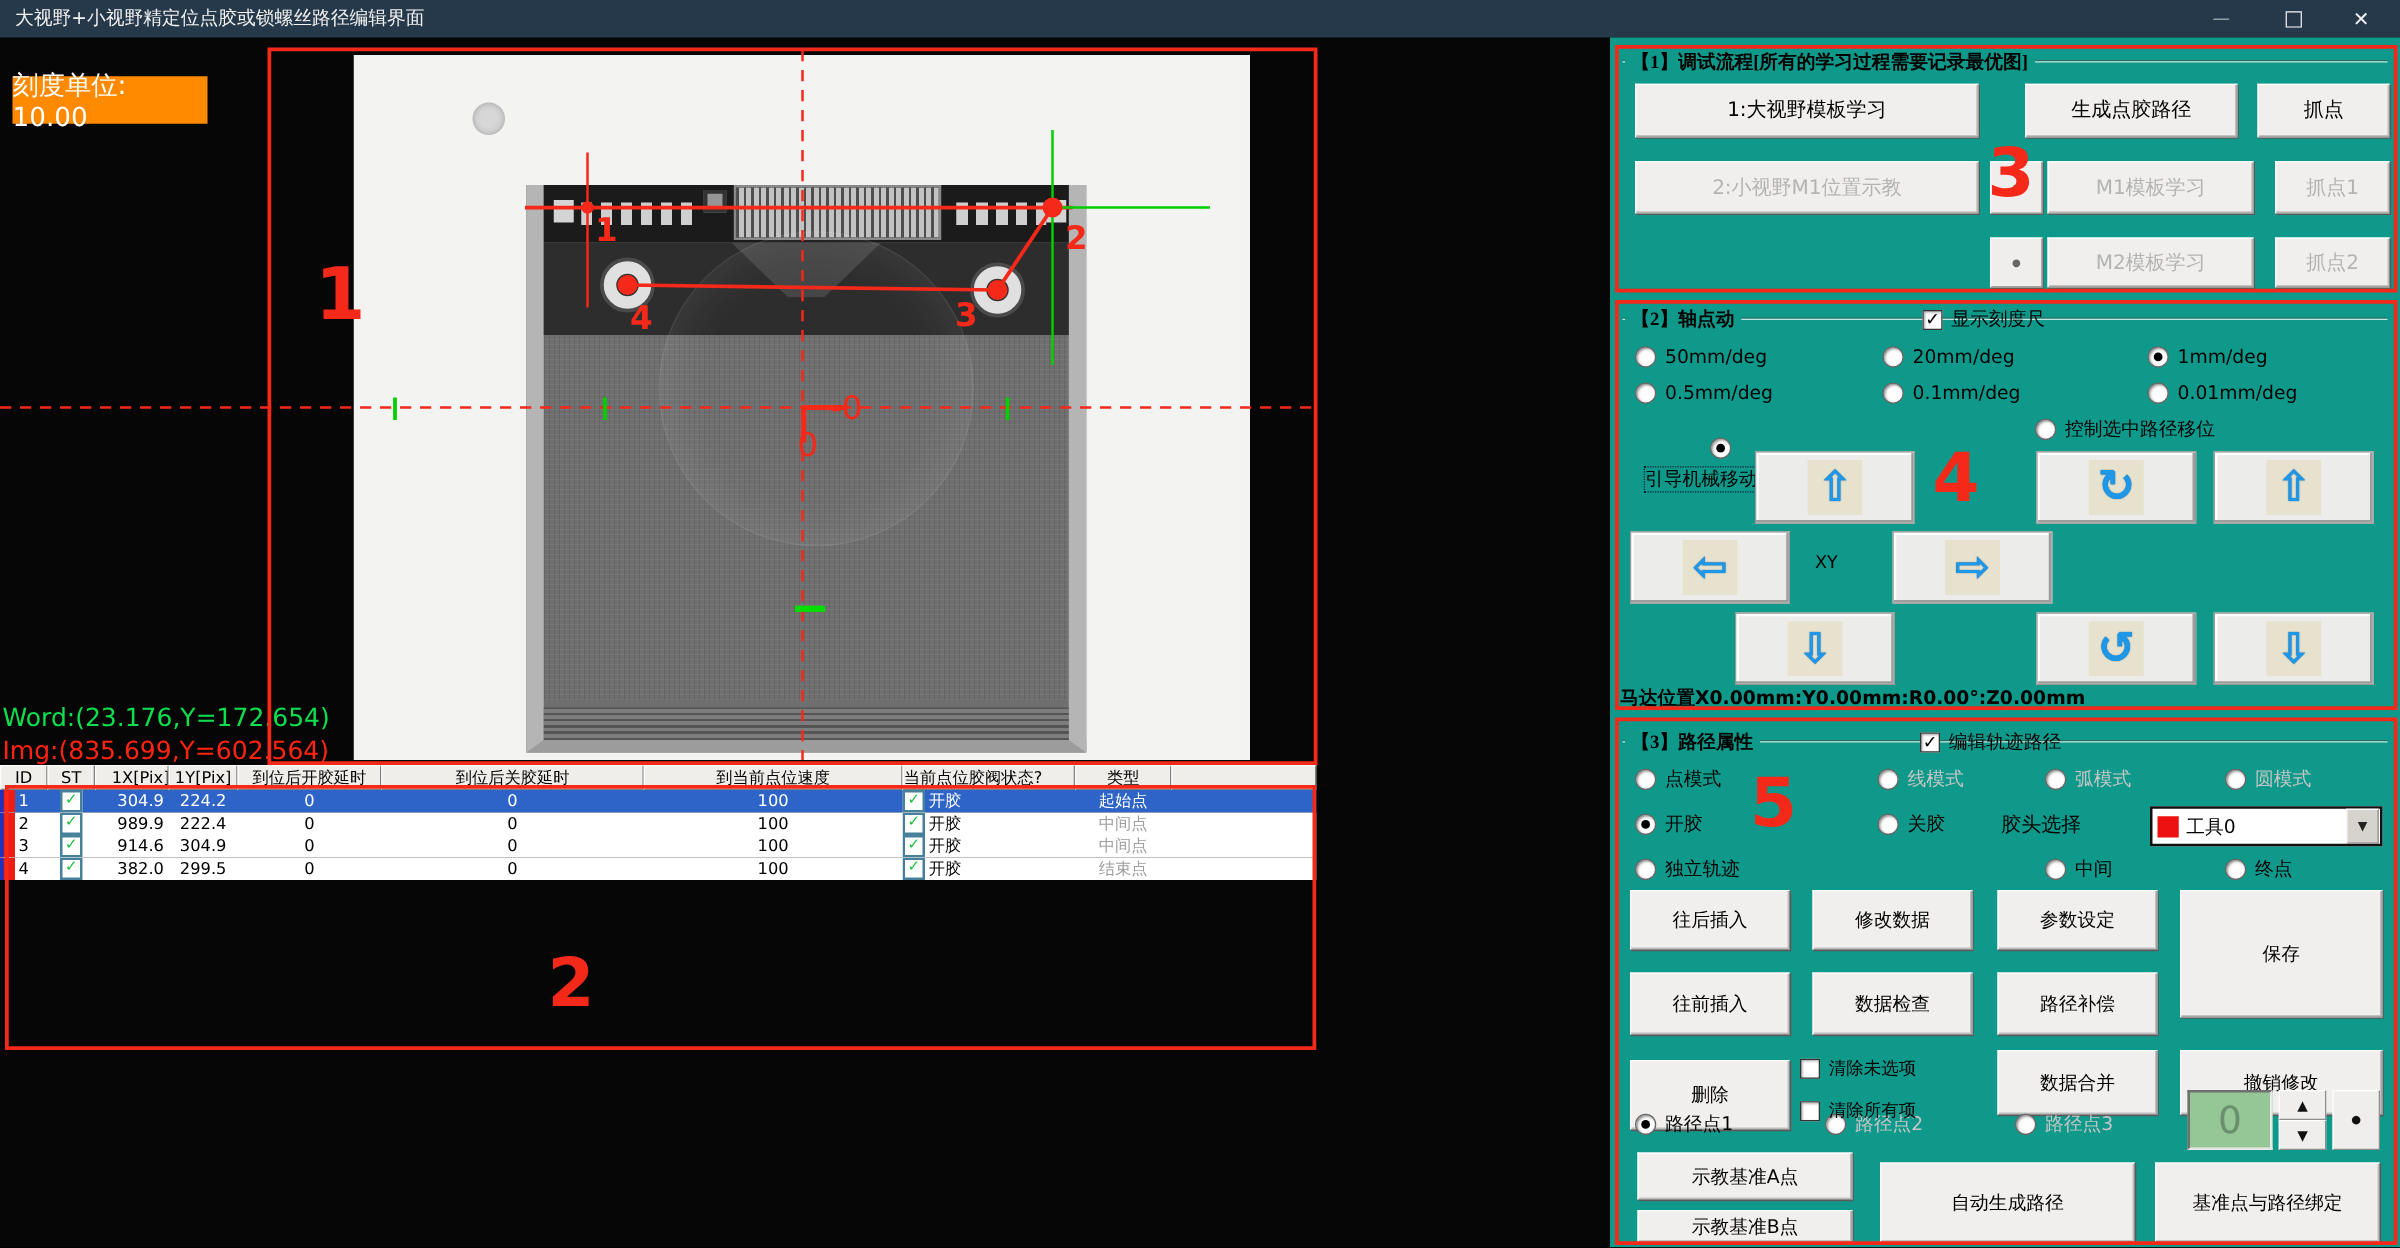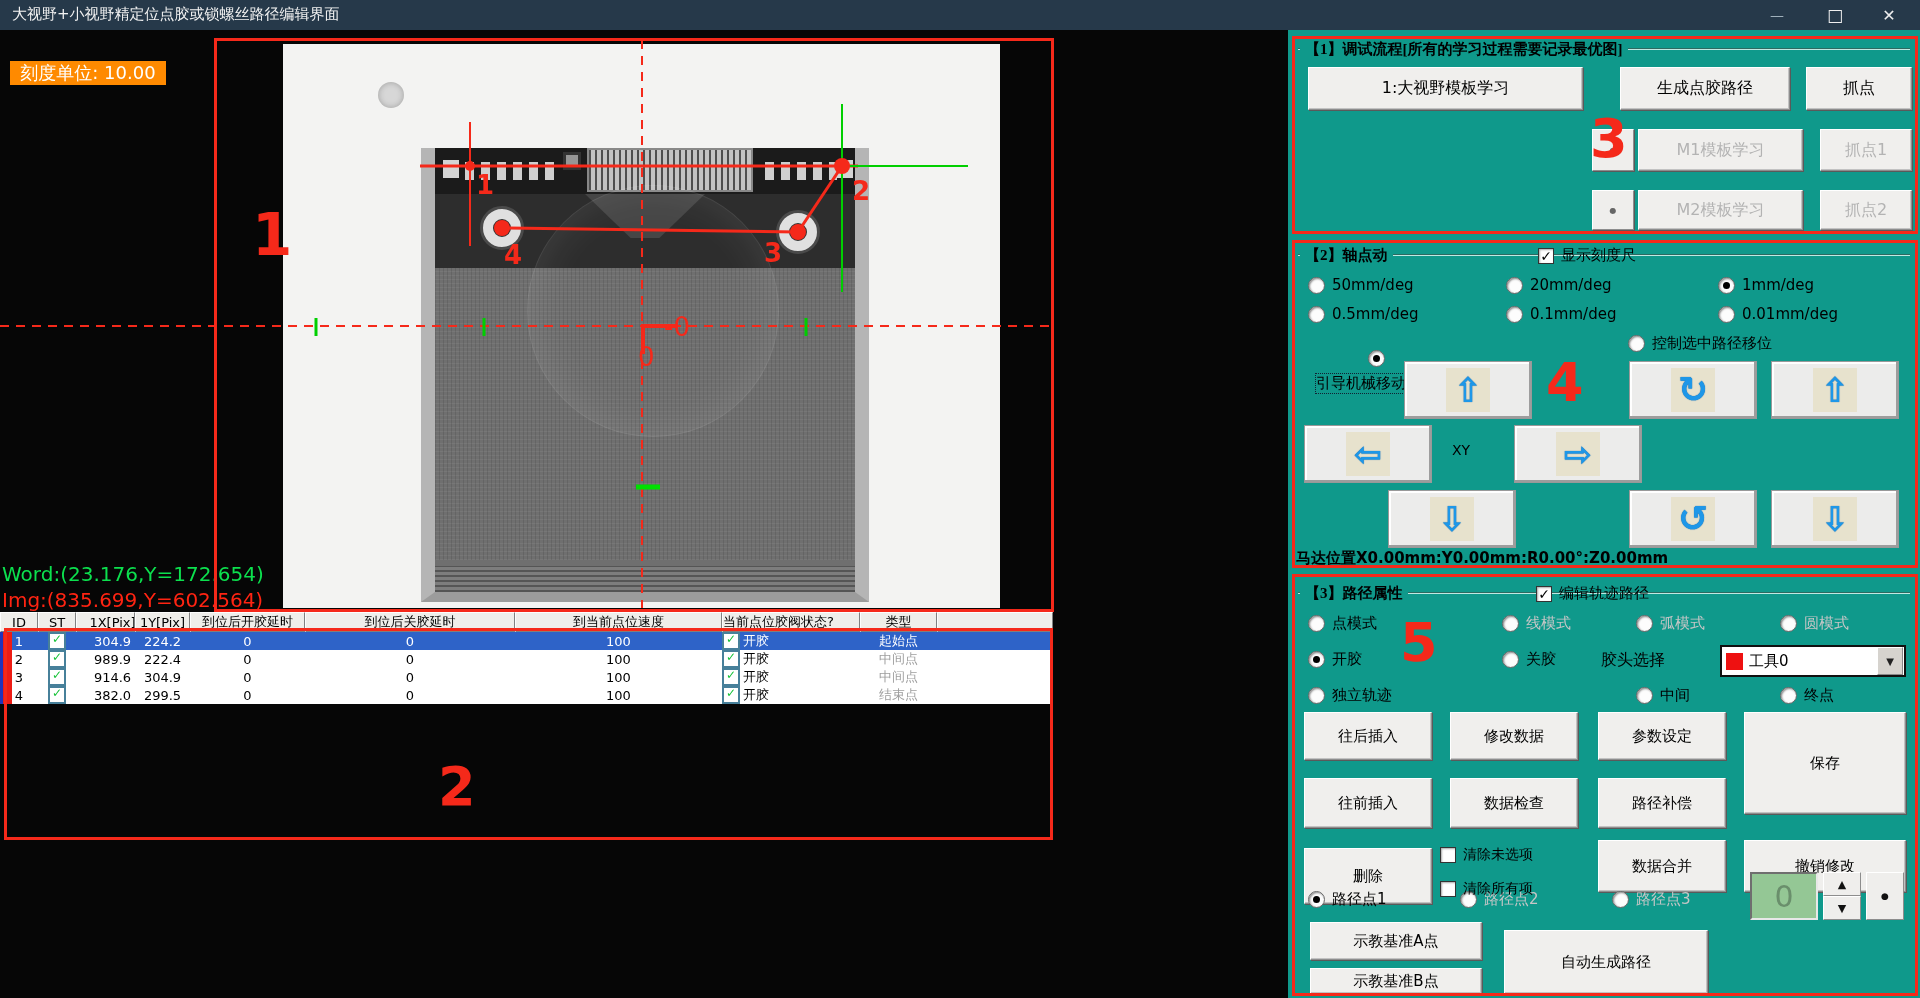--- a/index.html
+++ b/index.html
@@ -47,22 +47,22 @@
   .marker{position:absolute;left:0;top:0;width:12px;height:18px;background:#ee1c14;border-left:3px solid #2233bb;box-sizing:border-box;}
   .gchk{width:14px;height:14px;border:2px solid #47809a;background:#fff;color:#16c238;font-size:12px;line-height:11px;
         font-weight:bold;text-align:center;box-sizing:content-box;flex:0 0 auto;}
   .c0{width:38px;}.c1{width:38px;}.c2{width:59px;padding-left:14px;}.c3{width:55px;}.c4{width:115px;}.c5{width:210px;}
   .c6{width:207px;}.c7{width:138px;justify-content:flex-start;gap:3px;}.c8{width:77px;}.c9{width:116px;}
   .typ.gray{color:#9e9e9e;}
   
   .canvas{position:absolute;left:283px;top:44px;width:717px;height:564px;background:#f3f3f2;}
   .annot{position:absolute;color:#f5291a;font-weight:bold;z-index:50;line-height:1;}
   .ptlabel{position:absolute;color:#f5291a;font-weight:bold;font-size:26px;z-index:36;line-height:1;}
-  .badge{position:absolute;left:10px;top:61px;width:156px;height:24px;background:#ff8a00;color:#fff;
-         font-size:18px;display:flex;align-items:center;justify-content:center;z-index:35;}
+  .badge{position:absolute;left:10px;top:61px;width:156px;height:38px;background:#ff8a00;color:#fff;
+         font-size:21px;display:flex;align-items:center;justify-content:center;z-index:35;}
   .coordtxt{position:absolute;left:2px;font-size:20px;z-index:35;white-space:nowrap;}
   
   .dev{position:absolute;left:421px;top:148px;width:448px;height:454px;box-sizing:border-box;background:#6f6f6f;
        border-left:14px solid #b5b5b5;border-right:14px solid #b5b5b5;border-bottom:10px solid #9c9c9c;z-index:5;}
   .devband{position:absolute;left:0;top:0;width:420px;height:46px;background:#1b1b1b;}
   .pads{position:absolute;top:14px;height:18px;background:repeating-linear-gradient(90deg,#cfcfcf 0 9px,#1b1b1b 9px 16px);}
   .corner{position:absolute;top:12px;width:16px;height:18px;background:#d4d4d4;}
   .qr{position:absolute;left:128px;top:4px;width:18px;height:18px;background:#969696;box-shadow:inset 0 0 0 3px #333;}
   .conn{position:absolute;left:152px;top:0;width:166px;height:44px;background:repeating-linear-gradient(90deg,#4e4e4e 0 2px,#c2c2c2 2px 6px);border:2px solid #888;box-sizing:border-box;}
   .devmid{position:absolute;left:0;top:46px;width:420px;height:74px;background:#2d2d2d;}
@@ -275,20 +275,21 @@
       </div>
     <div class="td c8 typ gray">结束点</div>
     <div class="td c9"></div>
   </div>
 
   <div class="gline" style="left:1298px;top:48px;width:612px;"></div>
   <div class="gbtitle" style="left:1300px;top:40px;">【1】调试流程[所有的学习过程需要记录最优图]</div>
   <div class="btn big" style="left:1308px;top:67px;width:275px;height:43px;">1:大视野模板学习</div>
   <div class="btn big" style="left:1620px;top:67px;width:170px;height:43px;">生成点胶路径</div>
   <div class="btn big" style="left:1806px;top:67px;width:106px;height:43px;">抓点</div>
+  <div class="btn big dis" style="left:1308px;top:129px;width:275px;height:42px;">2:小视野M1位置示教</div>
   <div class="minibtn" style="left:1592px;top:129px;width:42px;height:42px;">●</div>
   <div class="btn big dis" style="left:1638px;top:129px;width:165px;height:42px;">M1模板学习</div>
   <div class="btn big dis" style="left:1820px;top:129px;width:92px;height:42px;">抓点1</div>
   <div class="minibtn" style="left:1592px;top:190px;width:42px;height:40px;">●</div>
   <div class="btn big dis" style="left:1638px;top:190px;width:165px;height:40px;">M2模板学习</div>
   <div class="btn big dis" style="left:1820px;top:190px;width:92px;height:40px;">抓点2</div>
 
   <div class="gline" style="left:1298px;top:254px;width:612px;"></div>
   <div class="gbtitle" style="left:1300px;top:246px;">【2】轴点动</div>
   <div class="cbwrap" style="left:1538px;top:246px;">
@@ -459,14 +460,15 @@
   <div class="valbox">0</div>
   <div class="spin">
     <span class="sbtn">▲</span>
     <span class="sbtn">▼</span>
   </div>
   <div class="dotbtn">●</div>
 
   <div class="btn" style="left:1310px;top:922px;width:172px;height:38px;">示教基准A点</div>
   <div class="btn" style="left:1310px;top:968px;width:172px;height:26px;">示教基准B点</div>
   <div class="btn" style="left:1504px;top:930px;width:204px;height:64px;">自动生成路径</div>
+  <div class="btn" style="left:1724px;top:930px;width:180px;height:64px;">基准点与路径绑定</div>
 
 </div>
 
 </body></html>

